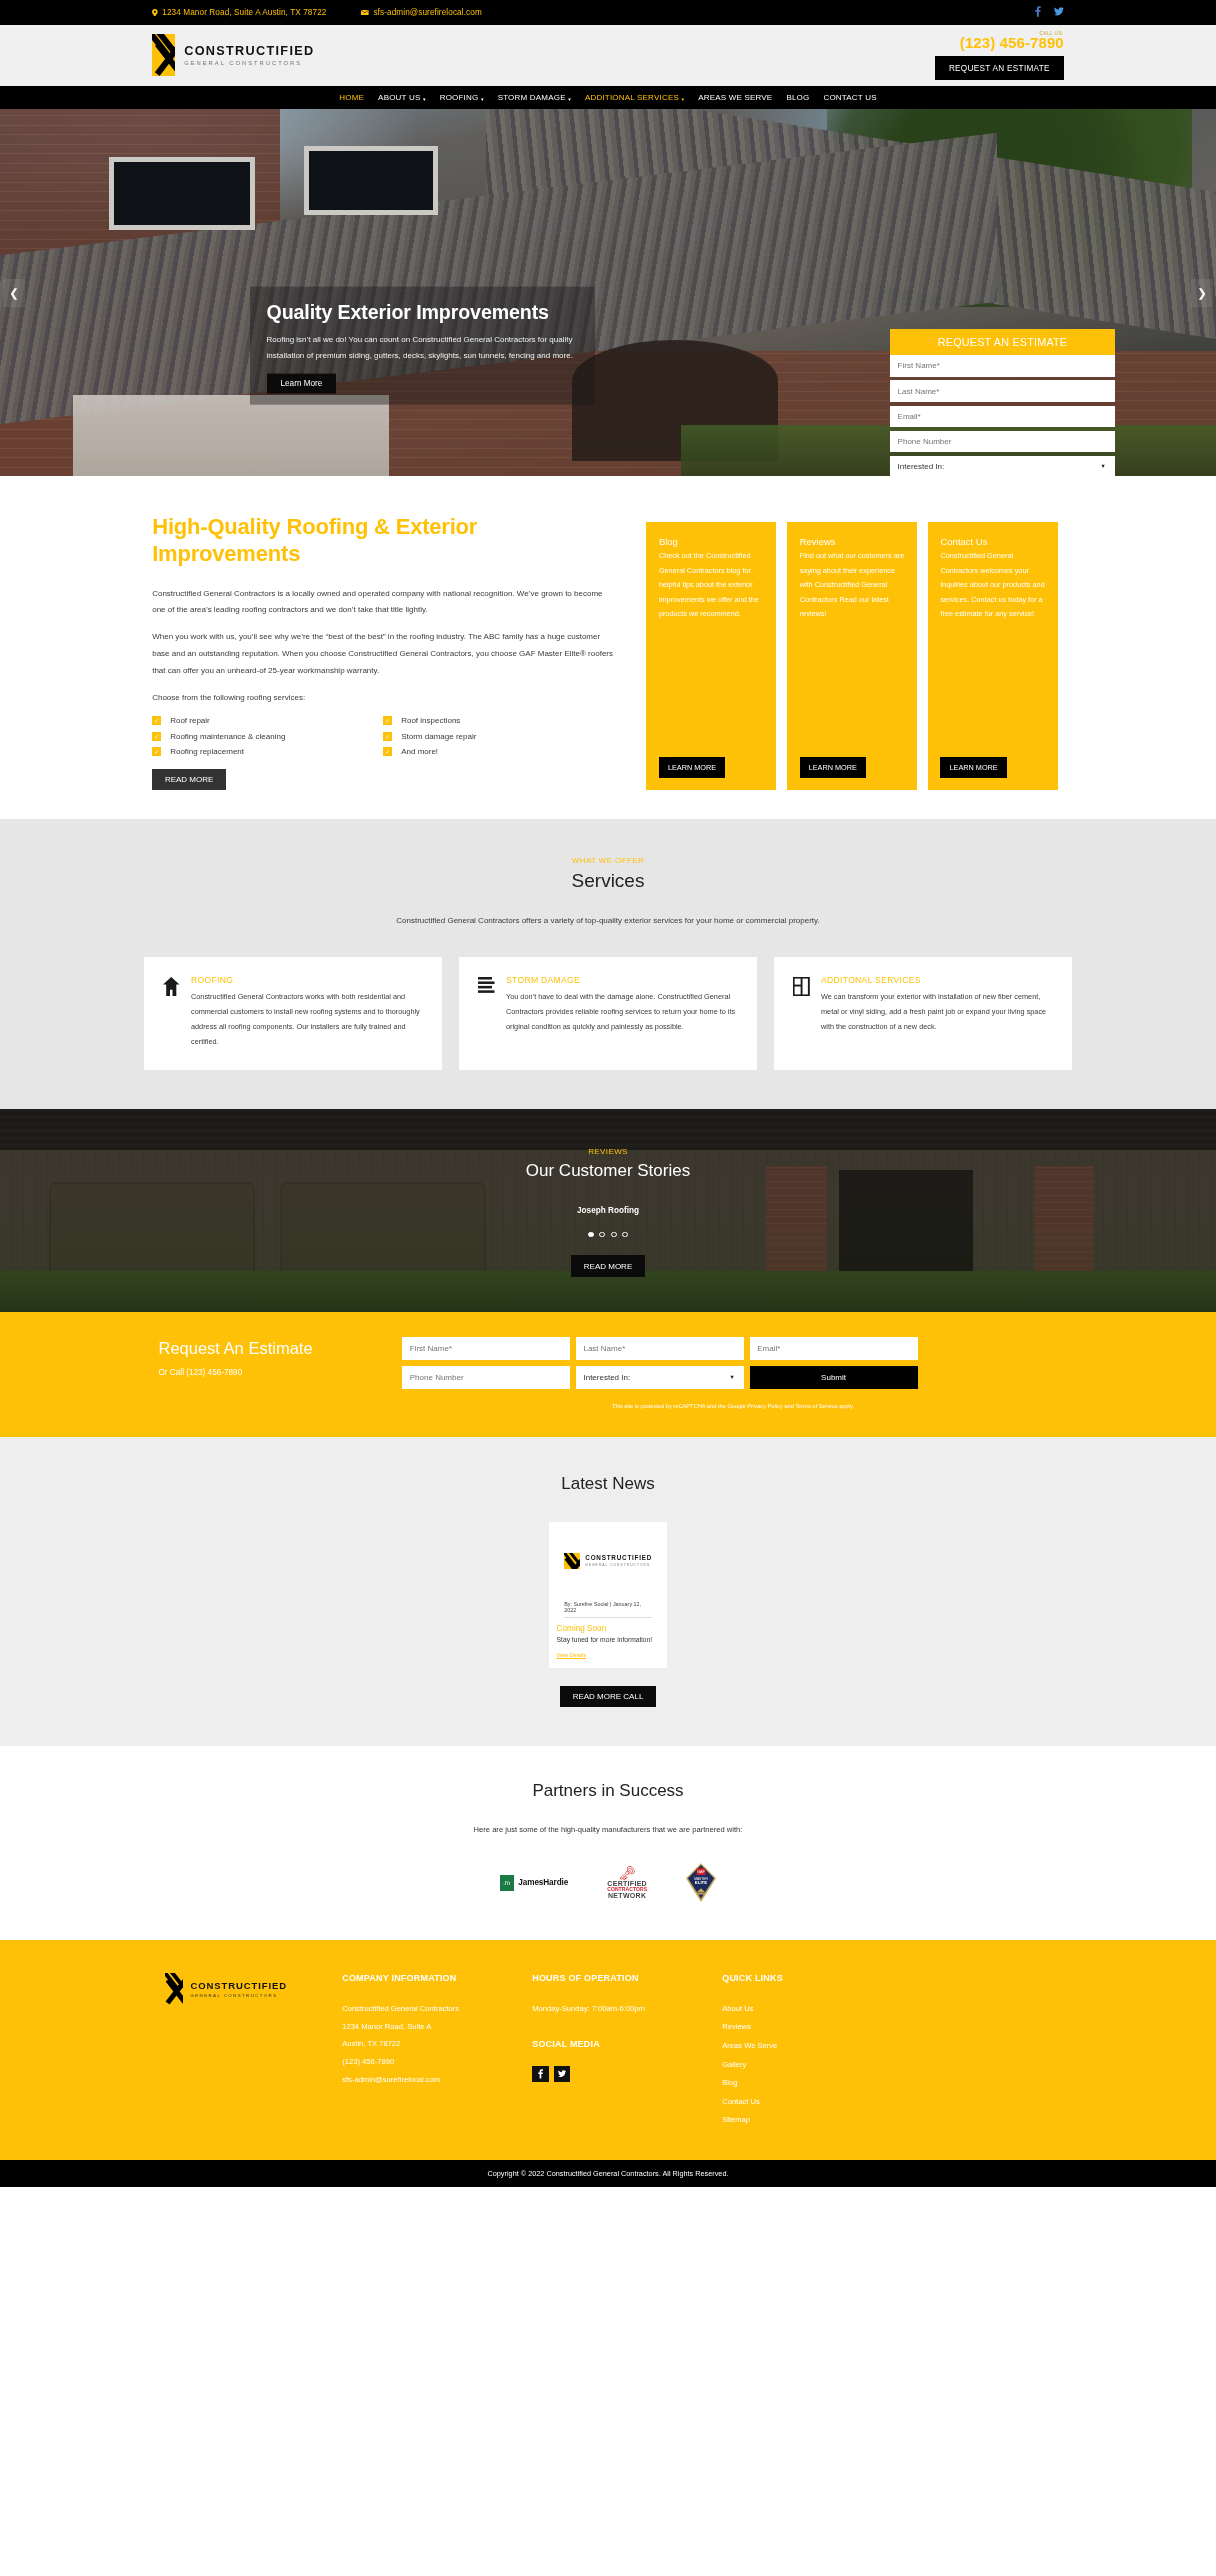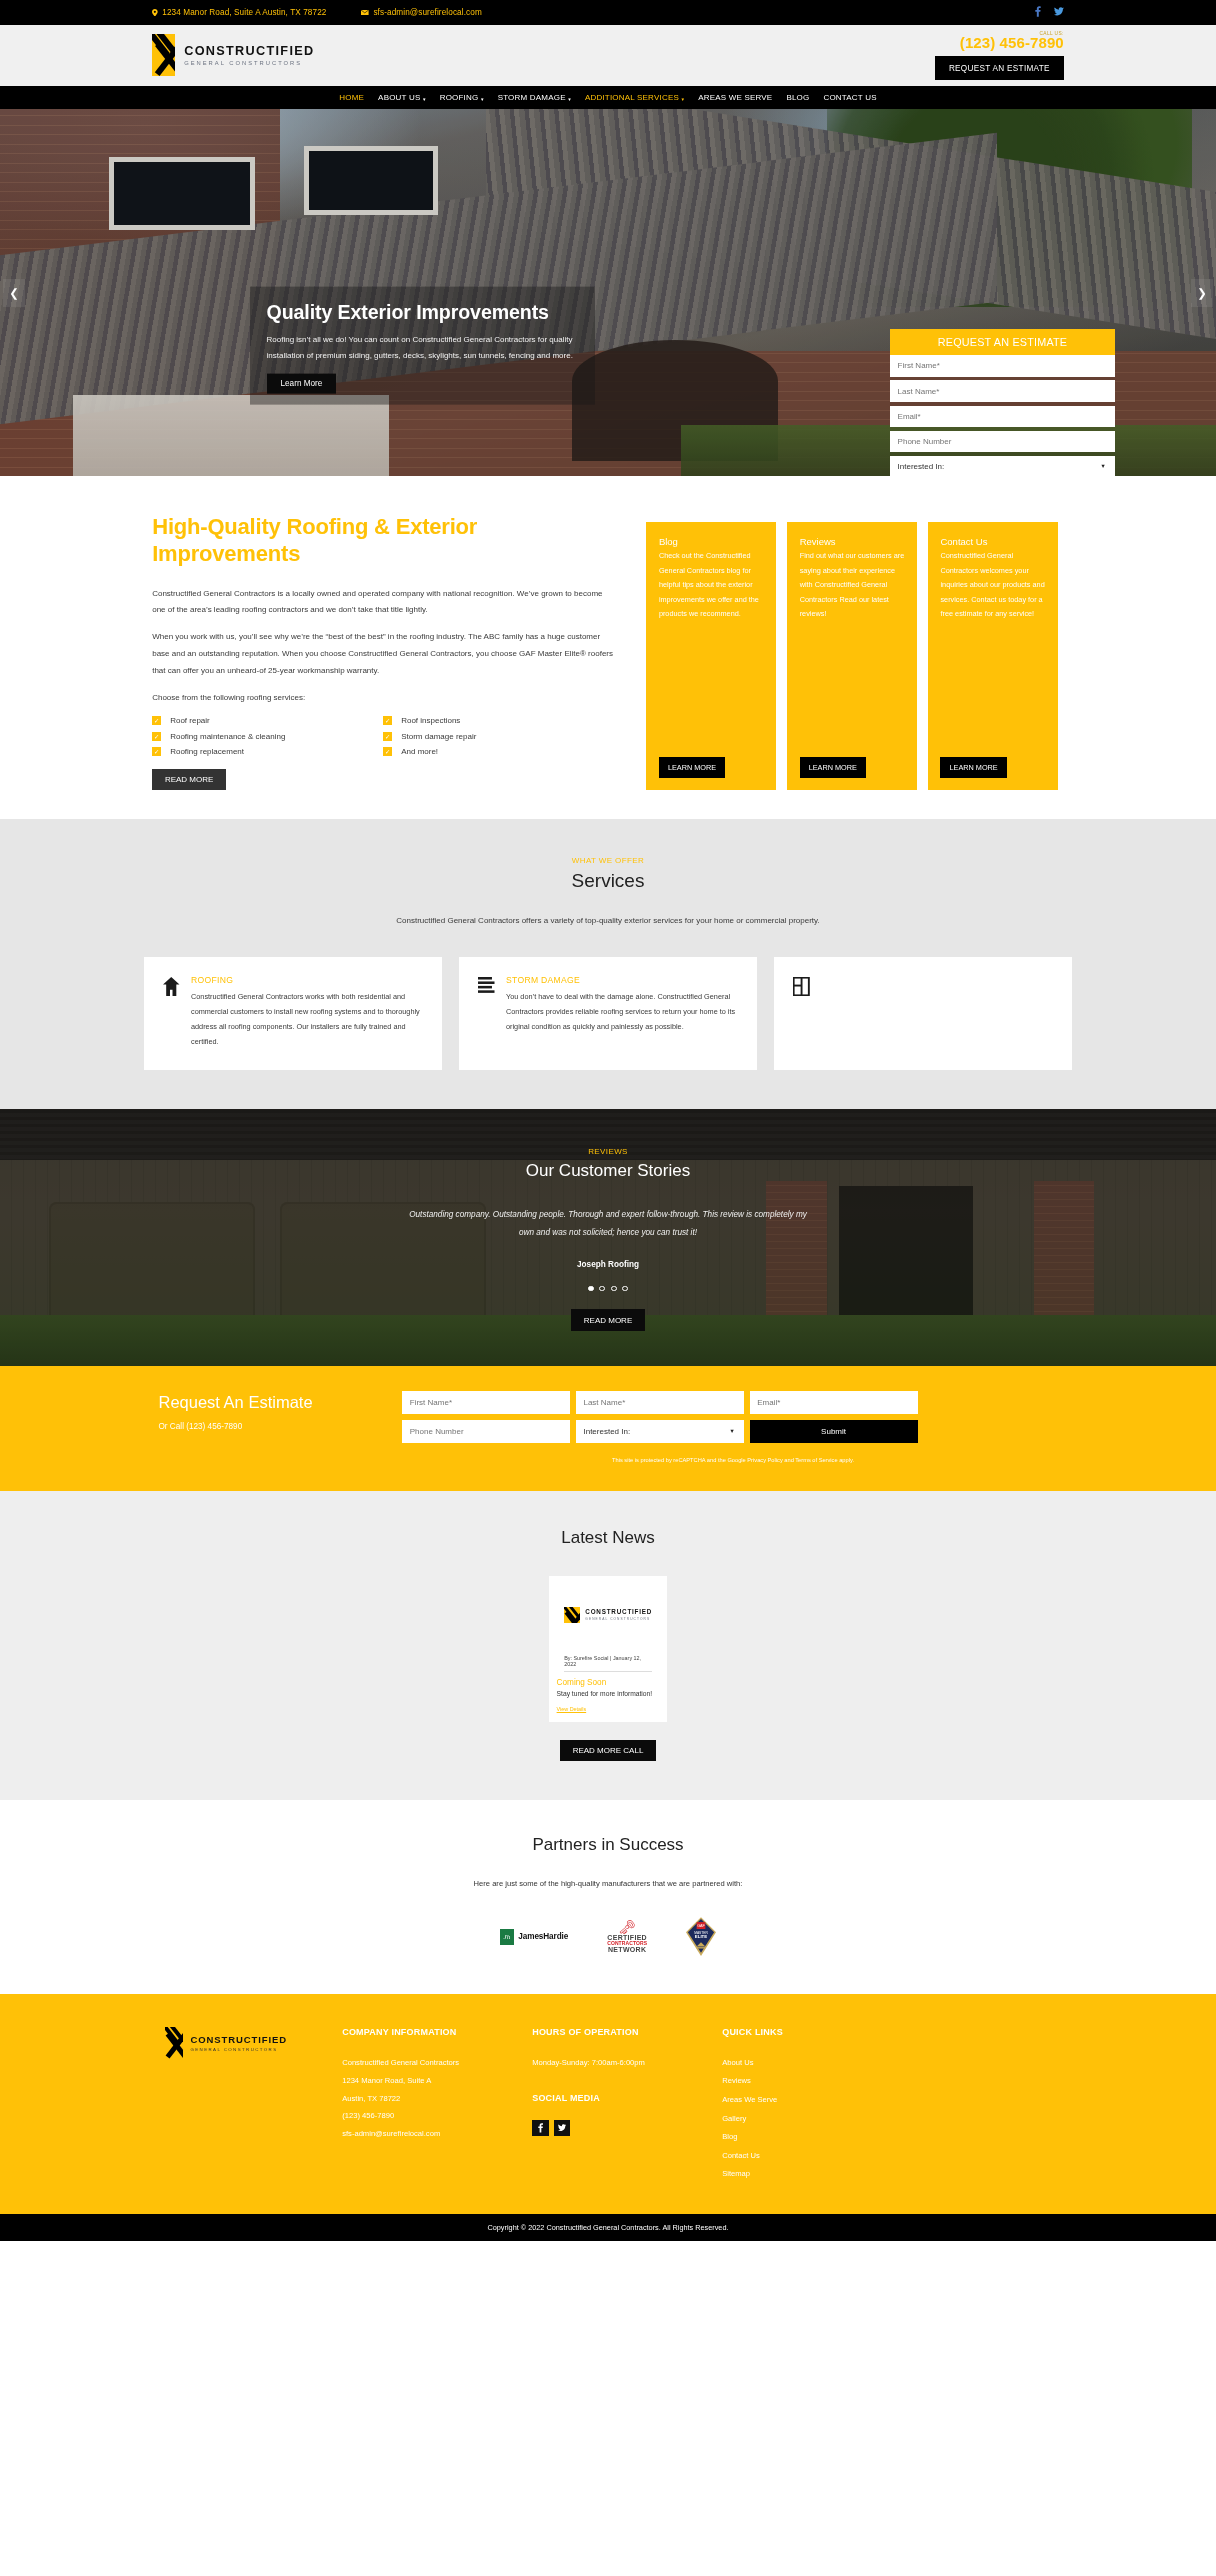--- a/index.html
+++ b/index.html
@@ -493,40 +493,43 @@
               <h5>STORM DAMAGE</h5>
               <p>You don’t have to deal with the damage alone. Constructified General Contractors provides reliable roofing services to return your home to its original condition as quickly and painlessly as possible.</p>
             </div>
           </div>
           <div class="svc-card">
             <div class="svc-icon"><svg width="16.5" height="19" viewBox="0 0 26 30">
                 <rect x="1" y="1" width="24" height="28" fill="none" stroke="#1b1b1b" stroke-width="3"></rect>
                 <rect x="12" y="1" width="3" height="28" fill="#1b1b1b"></rect>
                 <rect x="1" y="12" width="12" height="3" fill="#1b1b1b"></rect>
               </svg></div>
+            <div class="svc-body">
+              <h5>ADDITONAL SERVICES</h5>
+              <p>We can transform your exterior with installation of new fiber cement, metal or vinyl siding, add a fresh paint job or expand your living space with the construction of a new deck.</p>
+            </div>
           </div>
         </div>
     </div>
   </div>
 
   <div class="reviews">
     <div class="rev-bg">
       <div class="shingles"></div>
         <div class="wall"></div>
       <div class="gdoor1"></div>
         <div class="gdoor2"></div>
       <div class="brickcol"></div>
         <div class="door"></div>
         <div class="brickcol2"></div>
       <div class="lawn"></div>
     </div>
     <div class="rev-inner">
       <div class="eyebrow">REVIEWS</div>
       <h2 class="rev-title">Our Customer Stories</h2>
-      <div class="rev-quote">Outstanding company. Outstanding people. Thorough and expert follow-through. This review is completely my own and was not solicited; hence you can trust it!</div>
       <div class="rev-name">Joseph Roofing</div>
       <div class="dots" id="rev-dots">
           <span class="dot on"></span>
           <span class="dot"></span>
           <span class="dot"></span>
           <span class="dot"></span>
         </div>
       <button class="rev-btn">READ MORE</button>
     </div>
   </div>

